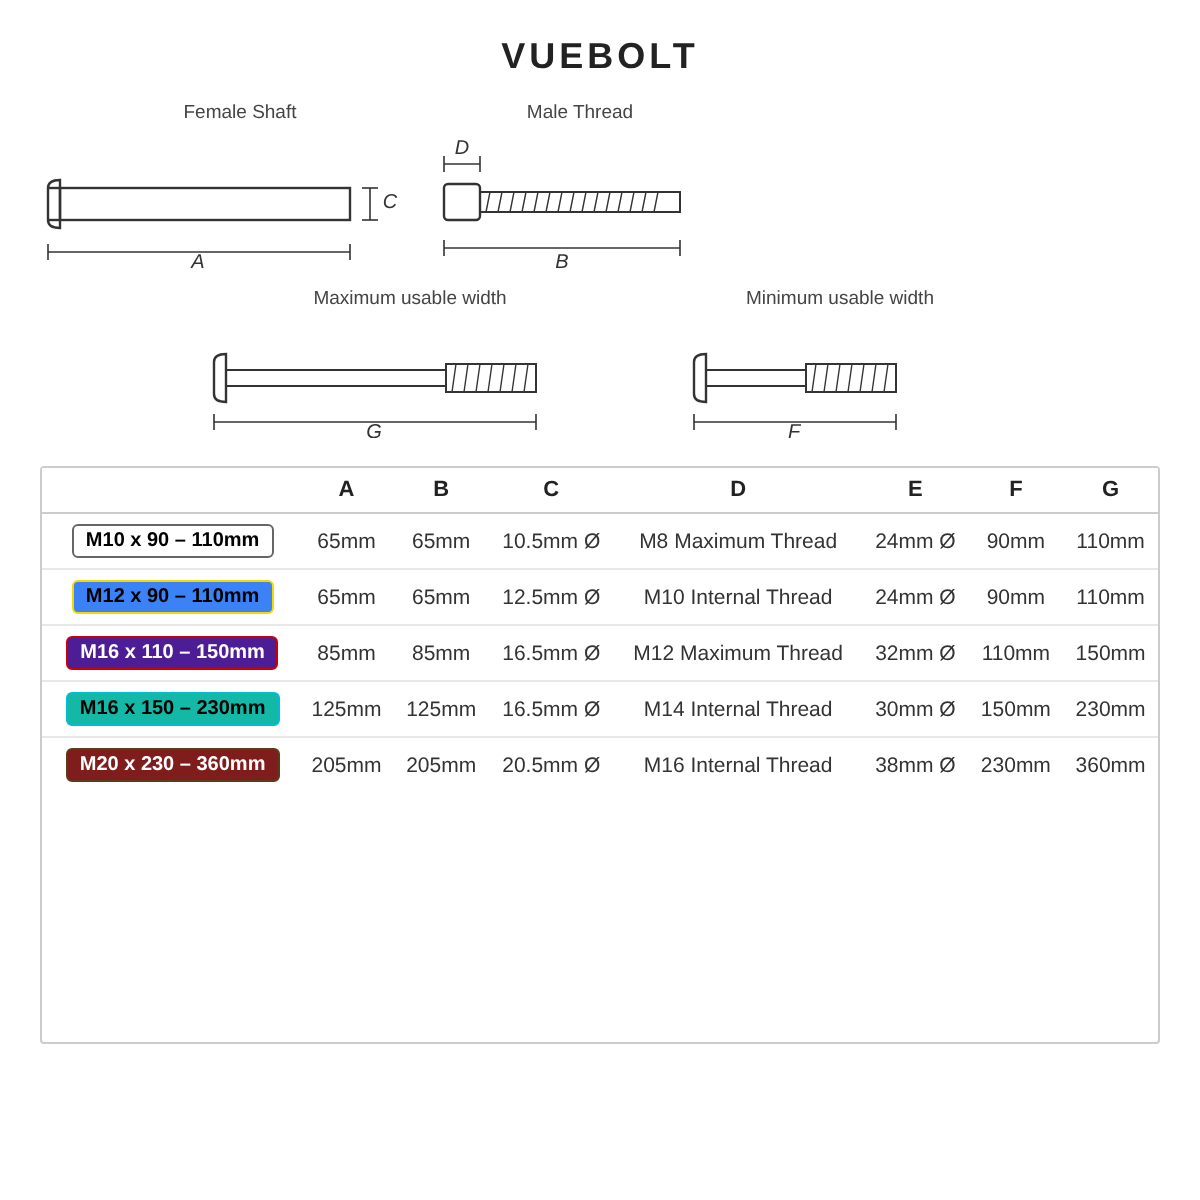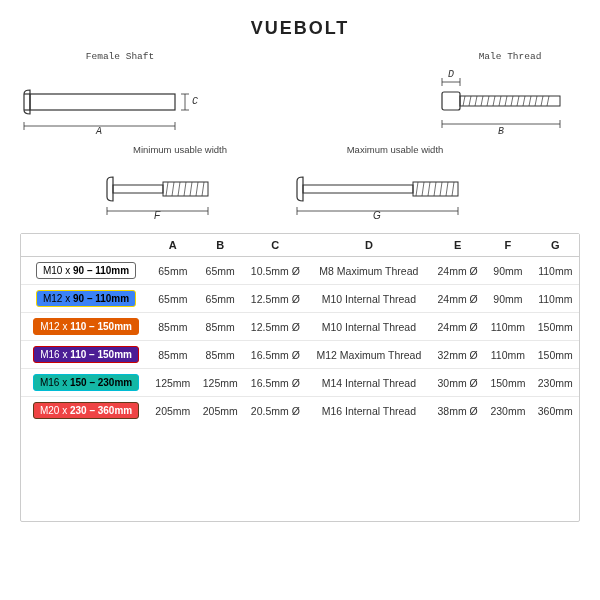--- a/index.html
+++ b/index.html
@@ -33,25 +33,24 @@
     }
     .diagram-label {
       font-size: 9.5px;
       color: #444;
       margin-bottom: 4px;
       text-align: center;
     }
     
     .diagrams-top {
       display: flex;
-      justify-content: space-between;
+      justify-content: flex-start;
       align-items: flex-end;
       margin-bottom: 8px;
       width: 100%;
-      font-family: Liberation Mono, monospace;
     }
     .diagrams-bottom {
       display: flex;
       justify-content: center;
       gap: 40px;
       align-items: flex-end;
       margin-bottom: 10px;
     }
 
     
@@ -92,21 +91,21 @@
       color: #333;
     }
     tbody td:first-child {
       padding-left: 6px;
     }
     .row-label {
       display: inline-block;
       padding: 2px 6px;
       border-radius: 3px;
       font-size: 10px;
-      font-weight: normal;
+      font-weight: bold;
       white-space: nowrap;
     }
   </style>
 </head>
 <body>
 
 <div class="page">
 
   <div class="title">VUEBOLT</div>
 
@@ -168,64 +167,64 @@
         <line x1="120" y1="54" x2="120" y2="62" stroke="#333" stroke-width="0.8"></line>
         <text x="61" y="68" font-size="10" text-anchor="middle" font-style="italic" fill="#333">B</text>
       </svg>
     </div>
 
   </div>
 
   <div class="diagrams-bottom">
 
     <div class="diagram-section">
+      <div class="diagram-label">Maximum usable width</div>
+      <svg width="200" height="60" viewBox="0 0 200 60">
+
+        <path d="M8,18 Q2,18 2,22 L2,38 Q2,42 8,42 L8,22 Z" fill="none" stroke="#333" stroke-width="1.2"></path>
+
+        <rect x="8" y="26" width="110" height="8" fill="none" stroke="#333" stroke-width="1"></rect>
+
+        <rect x="118" y="23" width="45" height="14" fill="none" stroke="#333" stroke-width="1"></rect>
+        <line x1="123" y1="23" x2="121" y2="37" stroke="#333" stroke-width="0.7"></line>
+        <line x1="129" y1="23" x2="127" y2="37" stroke="#333" stroke-width="0.7"></line>
+        <line x1="135" y1="23" x2="133" y2="37" stroke="#333" stroke-width="0.7"></line>
+        <line x1="141" y1="23" x2="139" y2="37" stroke="#333" stroke-width="0.7"></line>
+        <line x1="147" y1="23" x2="145" y2="37" stroke="#333" stroke-width="0.7"></line>
+        <line x1="153" y1="23" x2="151" y2="37" stroke="#333" stroke-width="0.7"></line>
+        <line x1="159" y1="23" x2="157" y2="37" stroke="#333" stroke-width="0.7"></line>
+
+        <line x1="2" y1="52" x2="163" y2="52" stroke="#333" stroke-width="0.8"></line>
+        <line x1="2" y1="48" x2="2" y2="56" stroke="#333" stroke-width="0.8"></line>
+        <line x1="163" y1="48" x2="163" y2="56" stroke="#333" stroke-width="0.8"></line>
+        <text x="82" y="60" font-size="10" text-anchor="middle" font-style="italic" fill="#333">G</text>
+      </svg>
+    </div>
+
+    <div class="diagram-section">
       <div class="diagram-label">Minimum usable width</div>
       <svg width="150" height="60" viewBox="0 0 150 60">
 
         <path d="M8,18 Q2,18 2,22 L2,38 Q2,42 8,42 L8,22 Z" fill="none" stroke="#333" stroke-width="1.2"></path>
 
         <rect x="8" y="26" width="50" height="8" fill="none" stroke="#333" stroke-width="1"></rect>
 
         <rect x="58" y="23" width="45" height="14" fill="none" stroke="#333" stroke-width="1"></rect>
         <line x1="63" y1="23" x2="61" y2="37" stroke="#333" stroke-width="0.7"></line>
         <line x1="69" y1="23" x2="67" y2="37" stroke="#333" stroke-width="0.7"></line>
         <line x1="75" y1="23" x2="73" y2="37" stroke="#333" stroke-width="0.7"></line>
         <line x1="81" y1="23" x2="79" y2="37" stroke="#333" stroke-width="0.7"></line>
         <line x1="87" y1="23" x2="85" y2="37" stroke="#333" stroke-width="0.7"></line>
         <line x1="93" y1="23" x2="91" y2="37" stroke="#333" stroke-width="0.7"></line>
         <line x1="99" y1="23" x2="97" y2="37" stroke="#333" stroke-width="0.7"></line>
 
         <line x1="2" y1="52" x2="103" y2="52" stroke="#333" stroke-width="0.8"></line>
         <line x1="2" y1="48" x2="2" y2="56" stroke="#333" stroke-width="0.8"></line>
         <line x1="103" y1="48" x2="103" y2="56" stroke="#333" stroke-width="0.8"></line>
         <text x="52" y="60" font-size="10" text-anchor="middle" font-style="italic" fill="#333">F</text>
-      </svg>
-    </div>
-
-    <div class="diagram-section">
-      <div class="diagram-label">Maximum usable width</div>
-      <svg width="200" height="60" viewBox="0 0 200 60">
-
-        <path d="M8,18 Q2,18 2,22 L2,38 Q2,42 8,42 L8,22 Z" fill="none" stroke="#333" stroke-width="1.2"></path>
-
-        <rect x="8" y="26" width="110" height="8" fill="none" stroke="#333" stroke-width="1"></rect>
-
-        <rect x="118" y="23" width="45" height="14" fill="none" stroke="#333" stroke-width="1"></rect>
-        <line x1="123" y1="23" x2="121" y2="37" stroke="#333" stroke-width="0.7"></line>
-        <line x1="129" y1="23" x2="127" y2="37" stroke="#333" stroke-width="0.7"></line>
-        <line x1="135" y1="23" x2="133" y2="37" stroke="#333" stroke-width="0.7"></line>
-        <line x1="141" y1="23" x2="139" y2="37" stroke="#333" stroke-width="0.7"></line>
-        <line x1="147" y1="23" x2="145" y2="37" stroke="#333" stroke-width="0.7"></line>
-        <line x1="153" y1="23" x2="151" y2="37" stroke="#333" stroke-width="0.7"></line>
-        <line x1="159" y1="23" x2="157" y2="37" stroke="#333" stroke-width="0.7"></line>
-
-        <line x1="2" y1="52" x2="163" y2="52" stroke="#333" stroke-width="0.8"></line>
-        <line x1="2" y1="48" x2="2" y2="56" stroke="#333" stroke-width="0.8"></line>
-        <line x1="163" y1="48" x2="163" y2="56" stroke="#333" stroke-width="0.8"></line>
-        <text x="82" y="60" font-size="10" text-anchor="middle" font-style="italic" fill="#333">G</text>
       </svg>
     </div>
   </div>
 
   <div class="table-wrapper">
     <table>
       <thead>
         <tr>
           <th></th>
           <th>A</th>
@@ -252,51 +251,41 @@
             <td><span class="row-label" style="background: #3b82f6; border: 1.5px solid rgb(245, 216, 0); color: rgb(0, 0, 0);">M12 x <b>90 – 110mm</b></span></td>
             <td>65mm</td>
             <td>65mm</td>
             <td>12.5mm Ø</td>
             <td>M10 Internal Thread</td>
             <td>24mm Ø</td>
             <td>90mm</td>
             <td>110mm</td>
           </tr>
           <tr>
-            <td><span class="row-label" style="background: rgb(224, 90, 0); border: 1.5px solid rgb(224, 90, 0); color: rgb(255, 255, 255);">M12 x <b>110 – 150mm</b></span></td>
-            <td>85mm</td>
-            <td>85mm</td>
-            <td>12.5mm Ø</td>
-            <td>M10 Internal Thread</td>
-            <td>24mm Ø</td>
-            <td>110mm</td>
-            <td>150mm</td>
-          </tr>
-          <tr>
             <td><span class="row-label" style="background: #4c1d95; border: 1.5px solid rgb(204, 0, 0); color: rgb(255, 255, 255);">M16 x <b>110 – 150mm</b></span></td>
             <td>85mm</td>
             <td>85mm</td>
             <td>16.5mm Ø</td>
             <td>M12 Maximum Thread</td>
             <td>32mm Ø</td>
             <td>110mm</td>
             <td>150mm</td>
           </tr>
           <tr>
             <td><span class="row-label" style="background: #14b8a6; border: 1.5px solid rgb(0, 188, 212); color: rgb(0, 0, 0);">M16 x <b>150 – 230mm</b></span></td>
             <td>125mm</td>
             <td>125mm</td>
             <td>16.5mm Ø</td>
             <td>M14 Internal Thread</td>
             <td>30mm Ø</td>
             <td>150mm</td>
             <td>230mm</td>
           </tr>
           <tr>
-            <td><span class="row-label" style="background: #ef4444; border: 1.5px solid rgb(93, 58, 26); color: rgb(255, 255, 255);">M20 x <b>230 – 360mm</b></span></td>
+            <td><span class="row-label" style="background: #7f1d1d; border: 1.5px solid rgb(93, 58, 26); color: rgb(255, 255, 255);">M20 x <b>230 – 360mm</b></span></td>
             <td>205mm</td>
             <td>205mm</td>
             <td>20.5mm Ø</td>
             <td>M16 Internal Thread</td>
             <td>38mm Ø</td>
             <td>230mm</td>
             <td>360mm</td>
           </tr>
         </tbody>
     </table>

